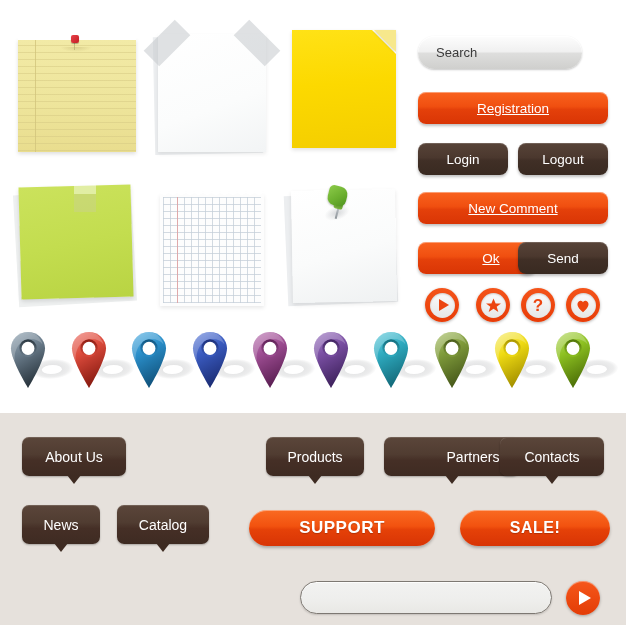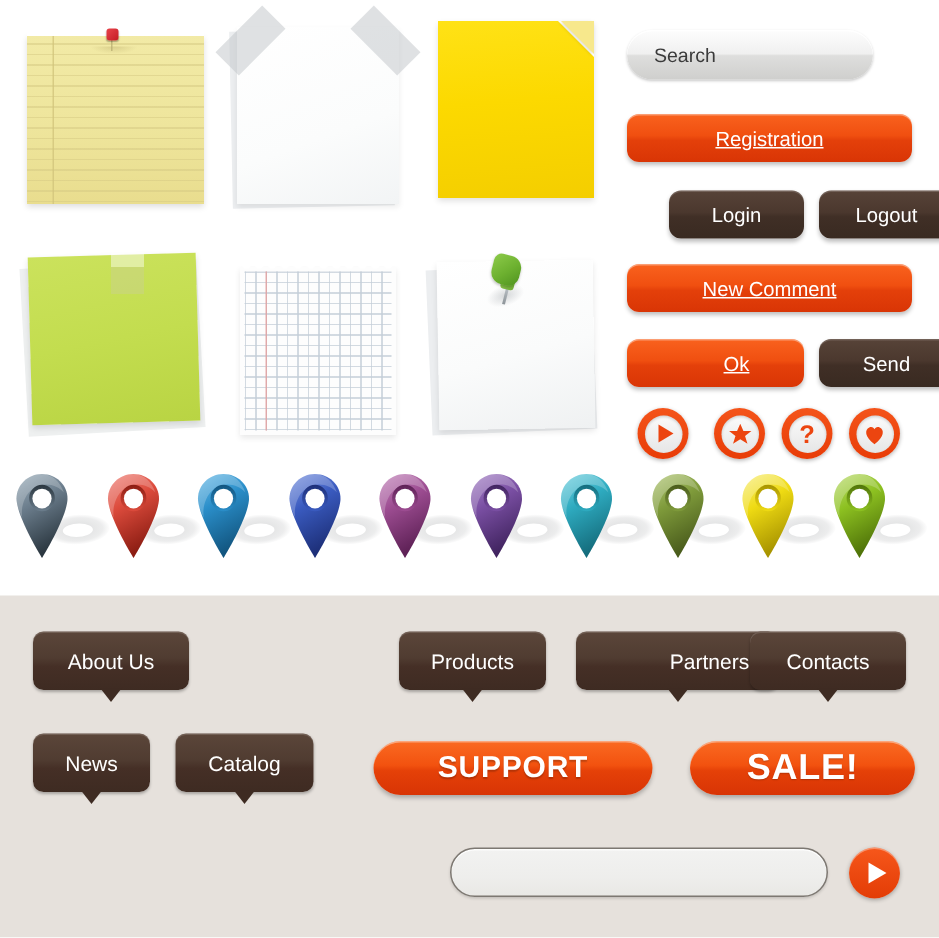--- a/index.html
+++ b/index.html
@@ -3,21 +3,21 @@
 <meta charset="utf-8">
 <style>
   html,body{margin:0;padding:0;}
   body{
     width:626px;height:625px;
     background:#ffffff;
     font-family:"Liberation Sans", sans-serif;
     overflow:hidden;
     position:relative;
   }
-  .stage{position:absolute;left:0;top:0;width:626px;height:468px;}
+  .stage{position:absolute;left:0;top:16px;width:626px;height:468px;}
 
   
   .paper{position:absolute;}
 
   
   .notepad{left:18px;top:14px;width:118px;height:122px;}
   .notepad .sheet{
     position:absolute;left:0;top:9px;width:118px;height:113px;
     background:linear-gradient(180deg,#f2eaa6 0%,#eee59c 55%,#e9dd8e 100%);
     box-shadow:0 2px 4px rgba(0,0,0,.13);
@@ -179,21 +179,20 @@
   .btn-orange{
     background:linear-gradient(180deg,#f9621e 0%,#f04f10 45%,#e4400a 55%,#d93505 100%);
     box-shadow:0 2px 3px rgba(0,0,0,.25),inset 0 1px 0 rgba(255,255,255,.38);
     color:#fff;
     text-decoration:underline;
   }
   .btn-dark{
     background:linear-gradient(180deg,#574338 0%,#4b382e 45%,#402f26 55%,#392a21 100%);
     box-shadow:0 2px 3px rgba(0,0,0,.25),inset 0 1px 0 rgba(255,255,255,.16);
     color:#fff;
-    margin-left:28px;
   }
   .btn-registration{left:418px;top:76px;width:190px;height:32px;border-radius:8px;font-size:13.5px;}
   .btn-login{left:418px;top:127px;width:90px;height:32px;border-radius:8px;font-size:13.5px;}
   .btn-logout{left:518px;top:127px;width:90px;height:32px;border-radius:8px;font-size:13.5px;}
   .btn-newcomment{left:418px;top:176px;width:190px;height:32px;border-radius:8px;font-size:13.5px;}
   .btn-ok{left:418px;top:226px;width:90px;height:32px;border-radius:8px;font-size:13.5px;padding-left:28px;}
   .btn-send{left:518px;top:226px;width:90px;height:32px;border-radius:8px;font-size:13.5px;}
 
   .icon-circle{
     position:absolute;top:272px;width:34px;height:34px;border-radius:50%;
@@ -253,22 +252,22 @@
   .tab.t-catalog{left:117px;top:489px;width:92px;}
 
   .pill{
     position:absolute;height:36px;border-radius:18px;
     background:linear-gradient(180deg,#fa6a22 0%,#f2520f 45%,#e54108 55%,#d83405 100%);
     box-shadow:0 2px 3px rgba(0,0,0,.25),inset 0 1px 0 rgba(255,255,255,.4);
     color:#fff;font-weight:bold;letter-spacing:.5px;
     display:flex;align-items:center;justify-content:center;cursor:pointer;
     text-shadow:0 1px 1px rgba(0,0,0,.22);
   }
-  .pill.p-support{left:249px;top:494px;width:186px;font-size:20px;}
-  .pill.p-sale{left:460px;top:494px;width:150px;font-size:24px;}
+  .pill.p-support{left:249px;top:494px;width:186px;font-size:17px;}
+  .pill.p-sale{left:460px;top:494px;width:150px;font-size:16px;}
 
   .city-select{
     position:absolute;left:18px;top:565px;width:268px;height:33px;border-radius:17px;
     background:linear-gradient(180deg,#f6f6f5 0%,#ecebe9 50%,#e2e0dd 100%);
     border:1px solid #8c8782;
     box-shadow:0 1px 2px rgba(0,0,0,.18),inset 0 1px 0 rgba(255,255,255,.85);
     display:flex;align-items:center;cursor:pointer;
   }
   .city-select .cs-pin{margin-left:13px;display:block;}
   .city-select .cs-label{margin-left:10px;color:#2f2f2f;font-size:14px;}

